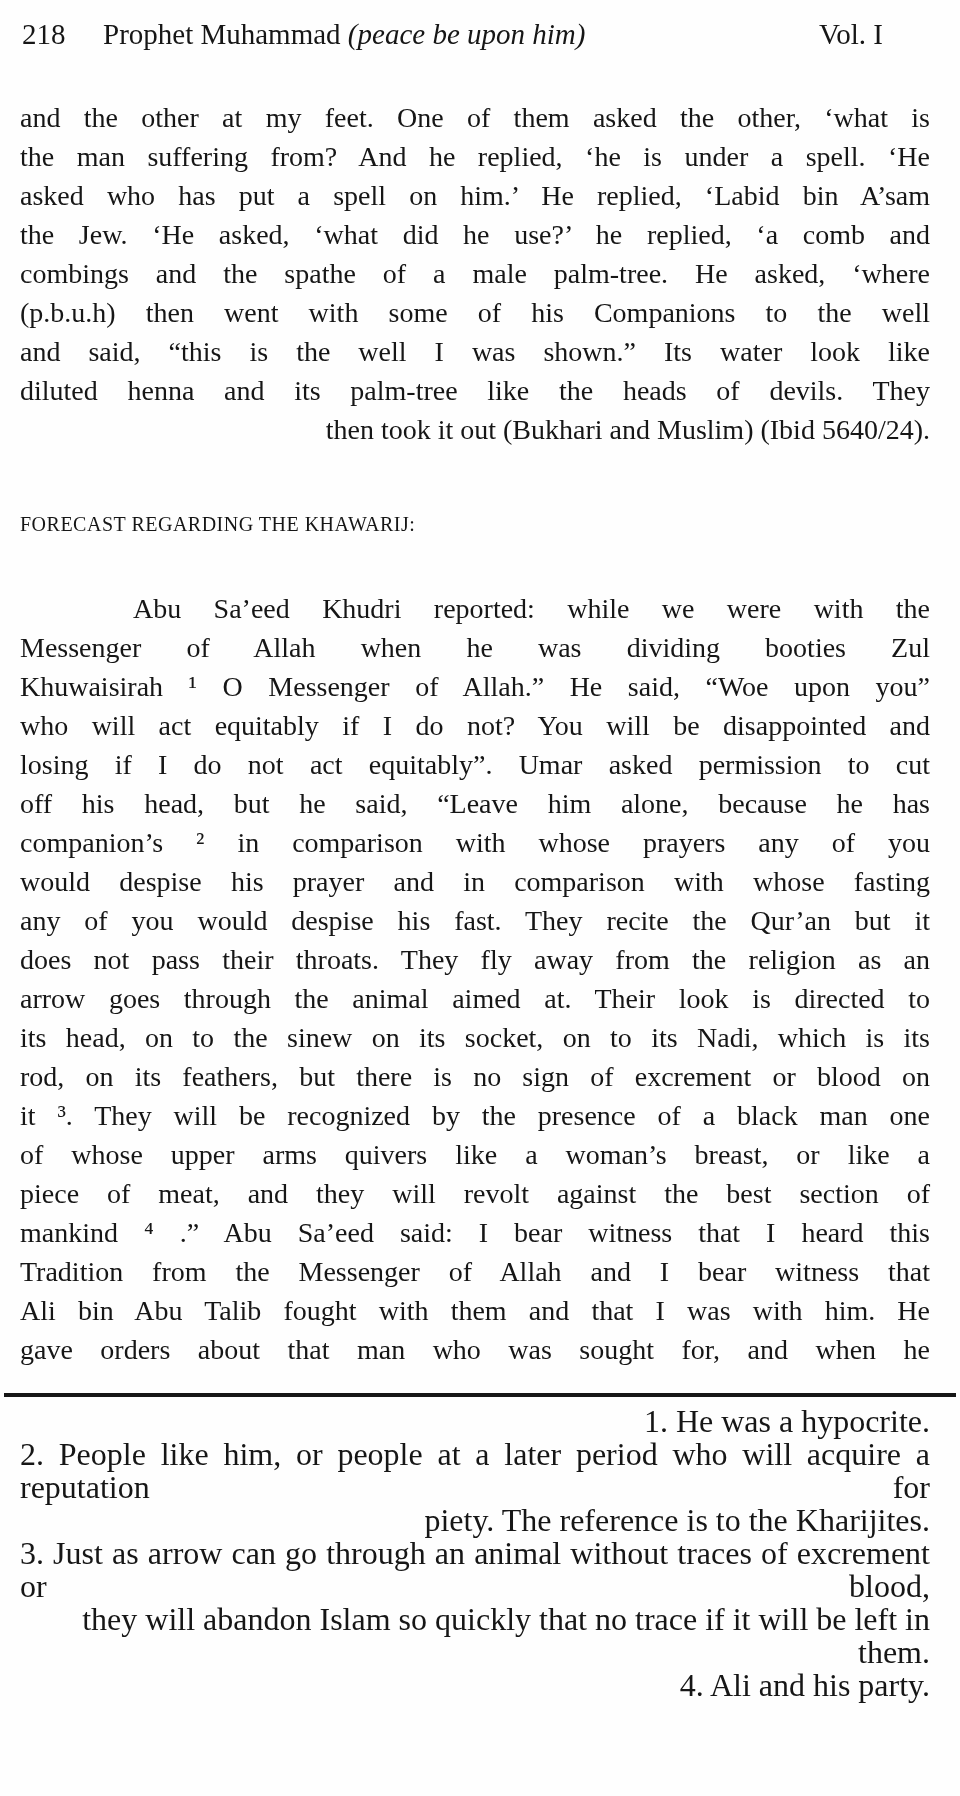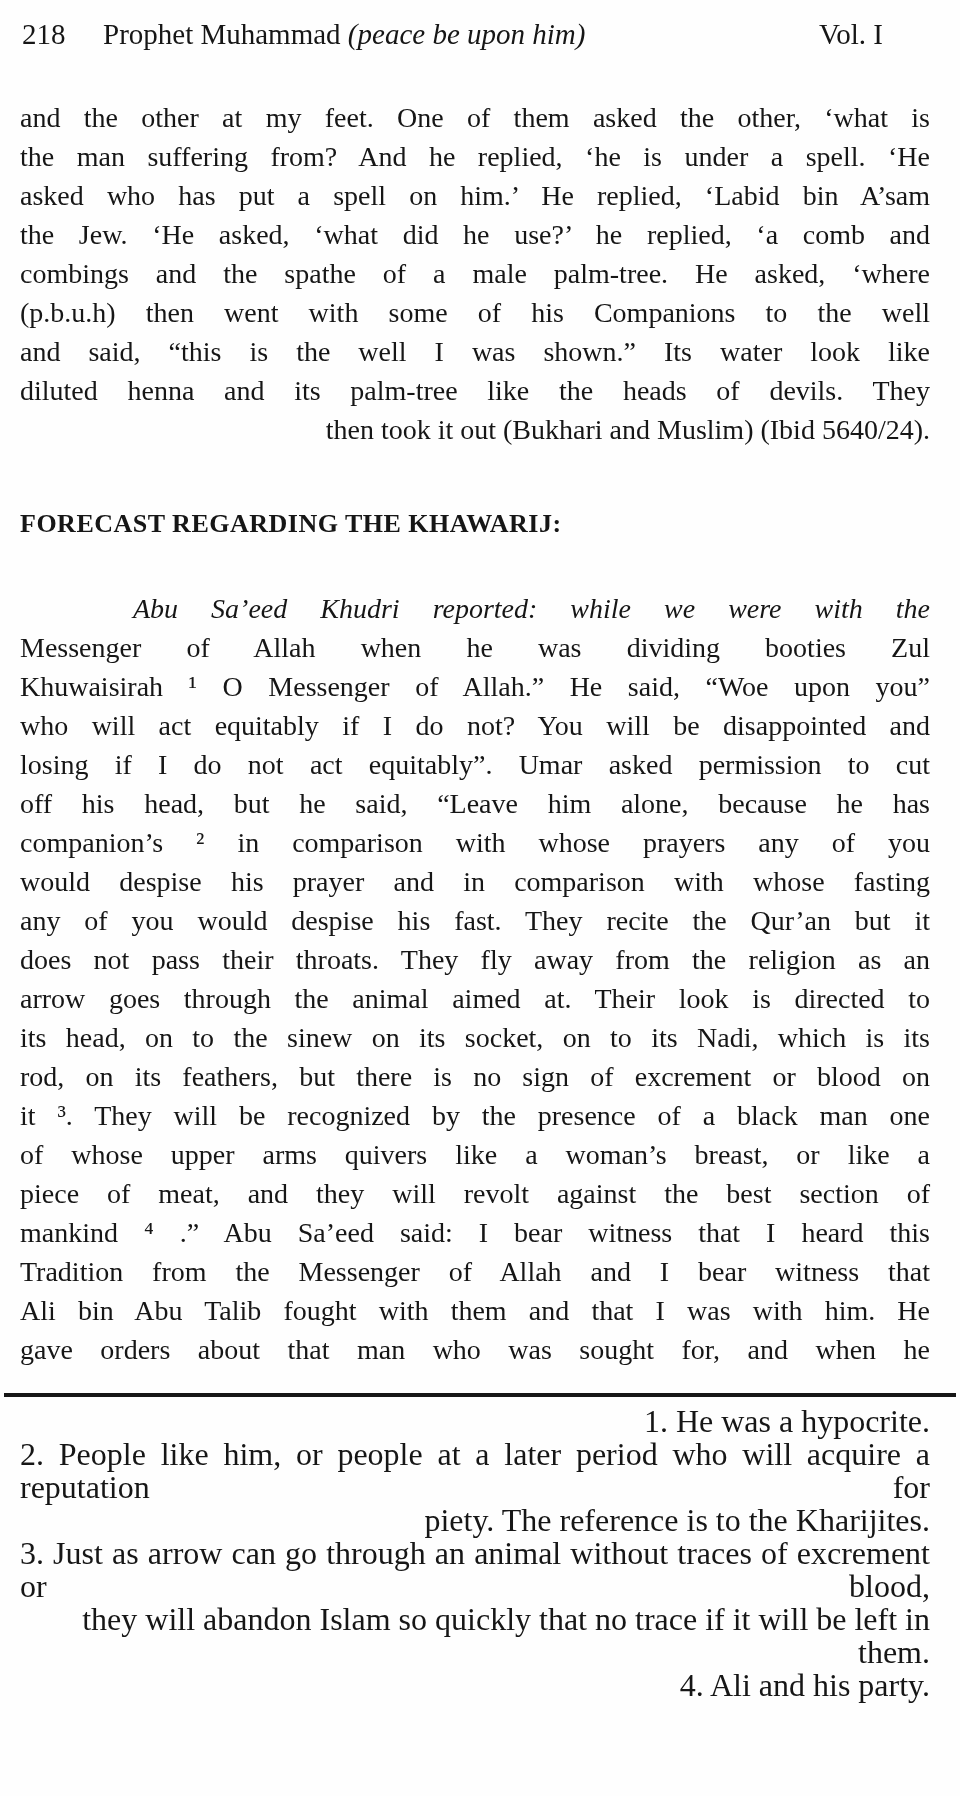--- a/index.html
+++ b/index.html
@@ -34,26 +34,26 @@
   .p2 { margin-top: 47px; }
   .line {
     text-align: right;
     white-space: normal;
     text-justify: inter-word;
   }
   .line.just {
     text-align: justify;
     text-align-last: justify;
   }
-  .line.indent { text-indent: 113px; font-style: italic; }
+  .line.indent { text-indent: 113px; }
   .heading {
     margin: 57px 0 0 0;
-    font-size: 26px;
+    font-size: 20px;
     line-height: 36px;
-    font-weight: bold;
+    font-weight: normal;
     letter-spacing: 0.5px;
   }
   .separator {
     margin: 24px 0 0 -16px;
     width: 952px;
     border-top: 4px solid #161616;
     height: 0;
   }
   .footnotes {
     margin-top: 8px;

